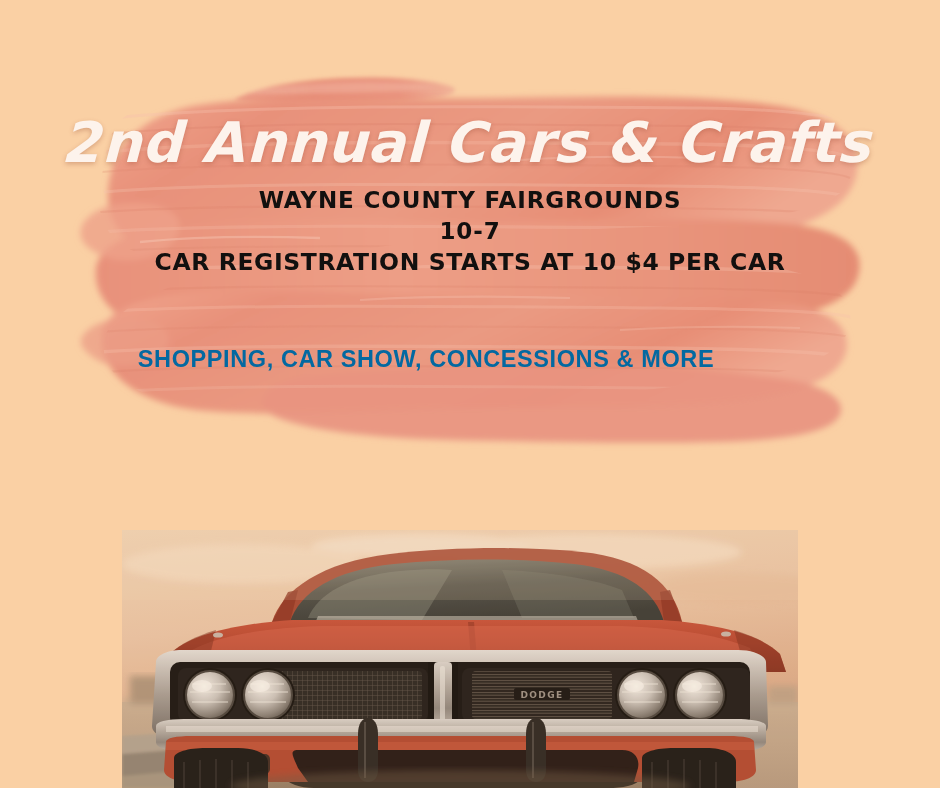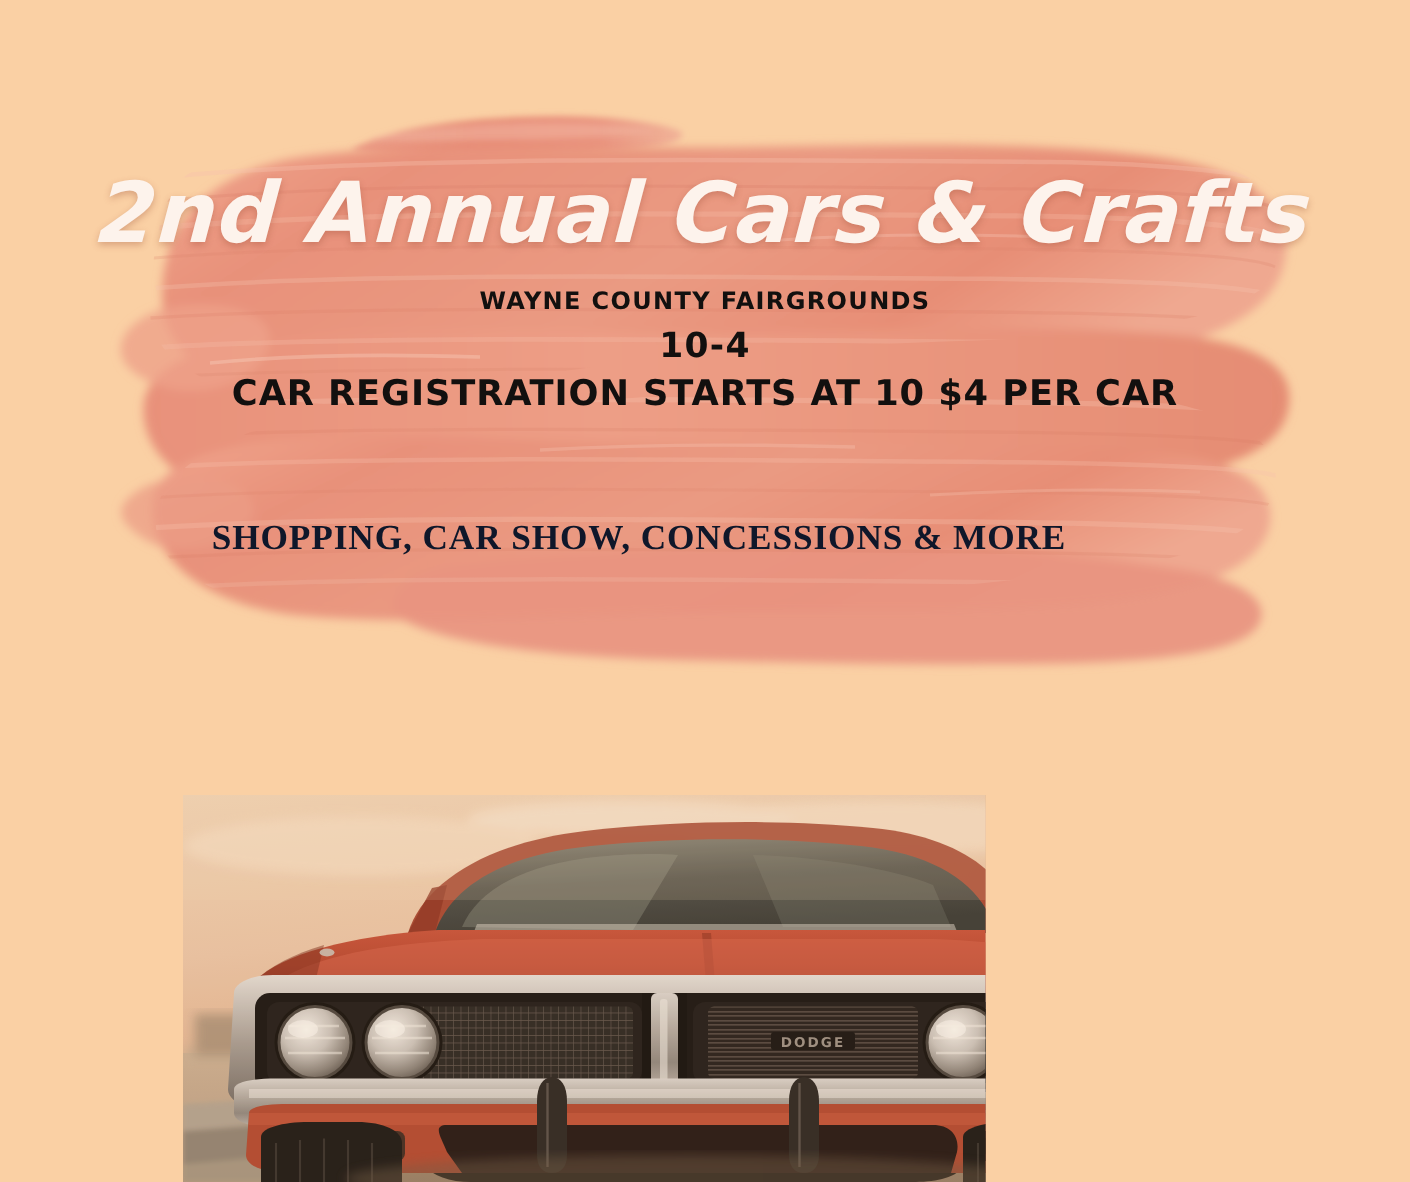--- a/index.html
+++ b/index.html
@@ -62,46 +62,46 @@
     color: #12100f;
   }
   .info-line {
     font-family: "DejaVu Sans", sans-serif;
     font-weight: bold;
     font-size: 23px;
     line-height: 31px;
     letter-spacing: 0.9px;
     white-space: nowrap;
   }
-  .info-line.venue   { font-size: 16px; }
+  .info-line.venue   { font-size: 23px; }
   .info-line.date    { font-size: 23px; }
   .info-line.hours   { font-size: 23px; }
   .info-line.reg     { font-size: 23.5px; letter-spacing: 0.6px; }
 
   .tagline {
     position: absolute;
     left: 0;
     top: 344px;
     width: 852px;
     text-align: center;
-    font-family: Liberation Serif, serif;
+    font-family: Liberation Sans, sans-serif;
     font-weight: bold;
     font-size: 23.5px;
     line-height: 30px;
     letter-spacing: 0.6px;
-    color: #0f172a;
+    color: #0369a1;
     white-space: nowrap;
   }
 
   
   .photo {
     position: absolute;
     left: 122px;
     top: 530px;
-    width: 535px;
+    width: 676px;
     height: 258px;
     overflow: hidden;
     background: #d9a987;
   }
   .photo svg {
     display: block;
   }
 </style>
 </head>
 <body>
@@ -206,21 +206,21 @@
       <path d="M620,330 C690,326 750,326 800,328" stroke="#FBD6C5" stroke-width="2" fill="none" opacity="0.45"></path>
     </g>
   </svg>
 
   <div class="title-wrap">
     <span class="flyer-title">2nd Annual Cars &amp; Crafts</span>
   </div>
 
   <div class="info-block">
     <div class="info-line venue">WAYNE COUNTY FAIRGROUNDS</div>
-    <div class="info-line hours">10-4</div>
+    <div class="info-line hours">10-7</div>
     <div class="info-line reg">CAR REGISTRATION STARTS AT 10 $4 PER CAR</div>
   </div>
 
   <div class="tagline">SHOPPING, CAR SHOW, CONCESSIONS &amp; MORE</div>
 
   <div class="photo">
     <svg width="676" height="258" viewBox="0 0 676 258" xmlns="http://www.w3.org/2000/svg">
       <defs>
         <linearGradient id="skyG" x1="0" y1="0" x2="0.25" y2="1">
           <stop offset="0%" stop-color="#EFD3B6"></stop>

